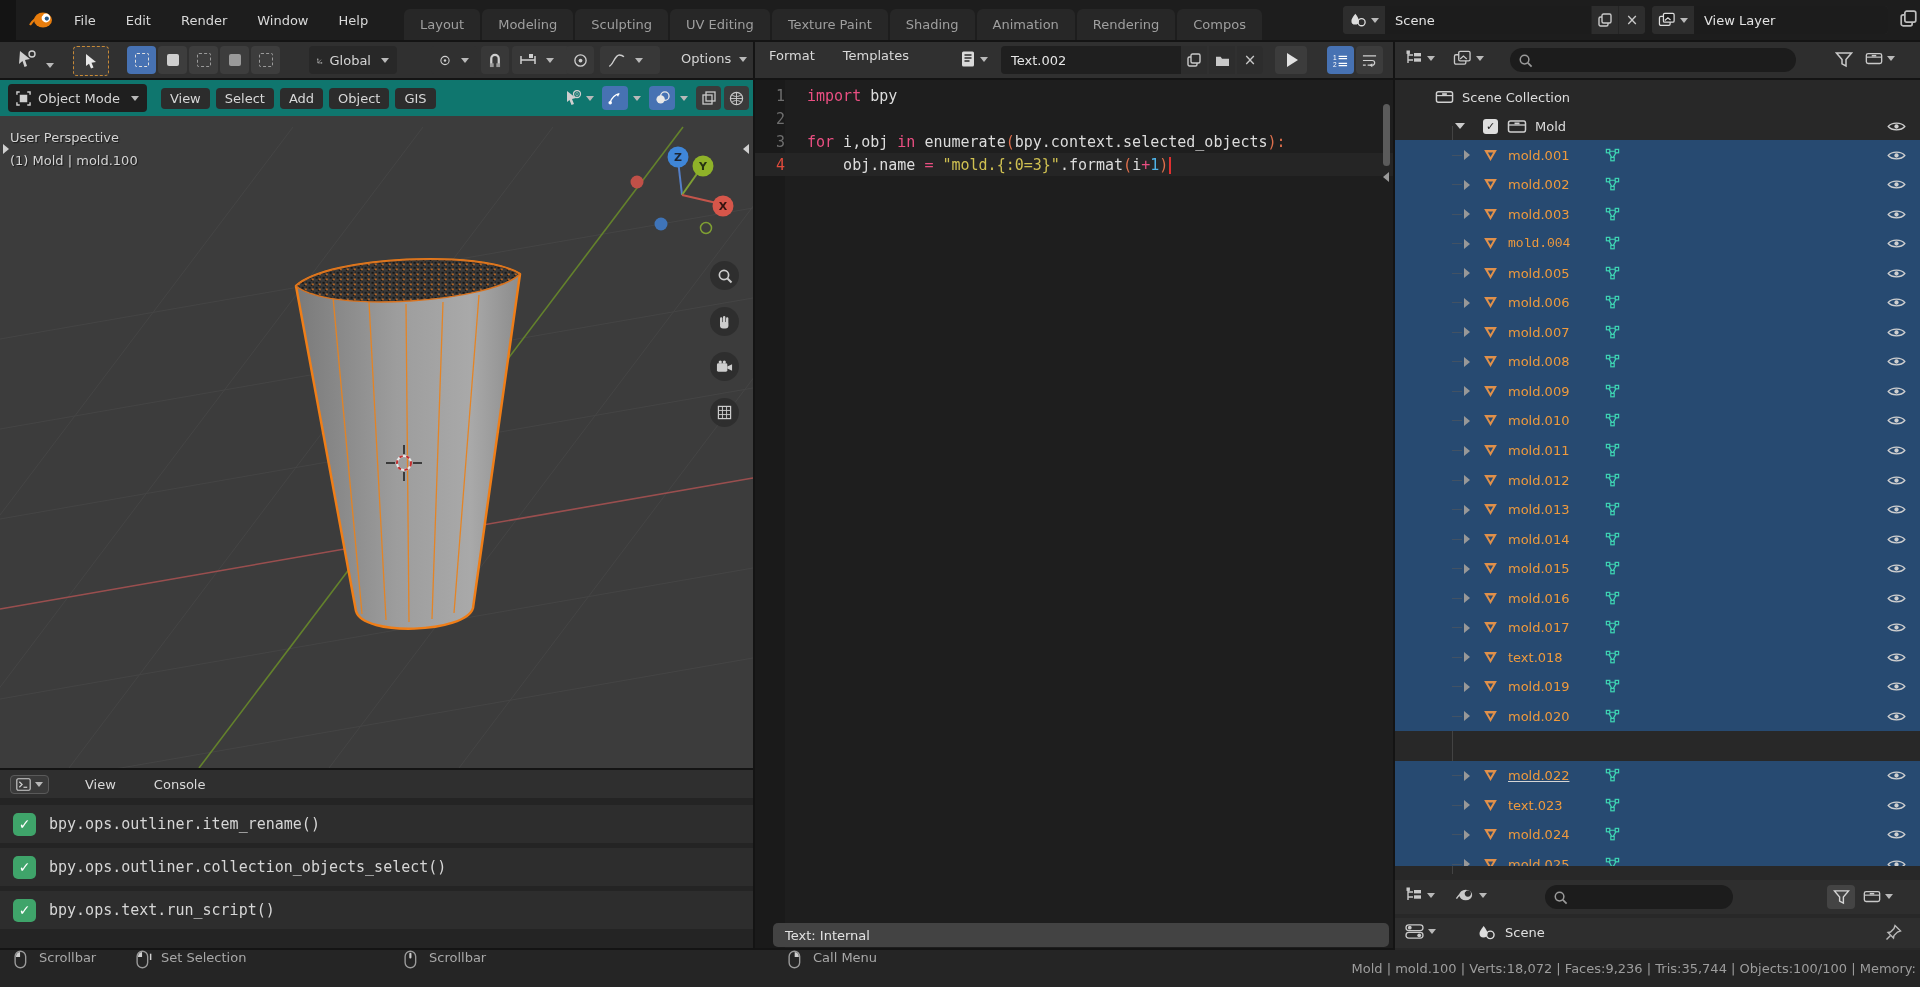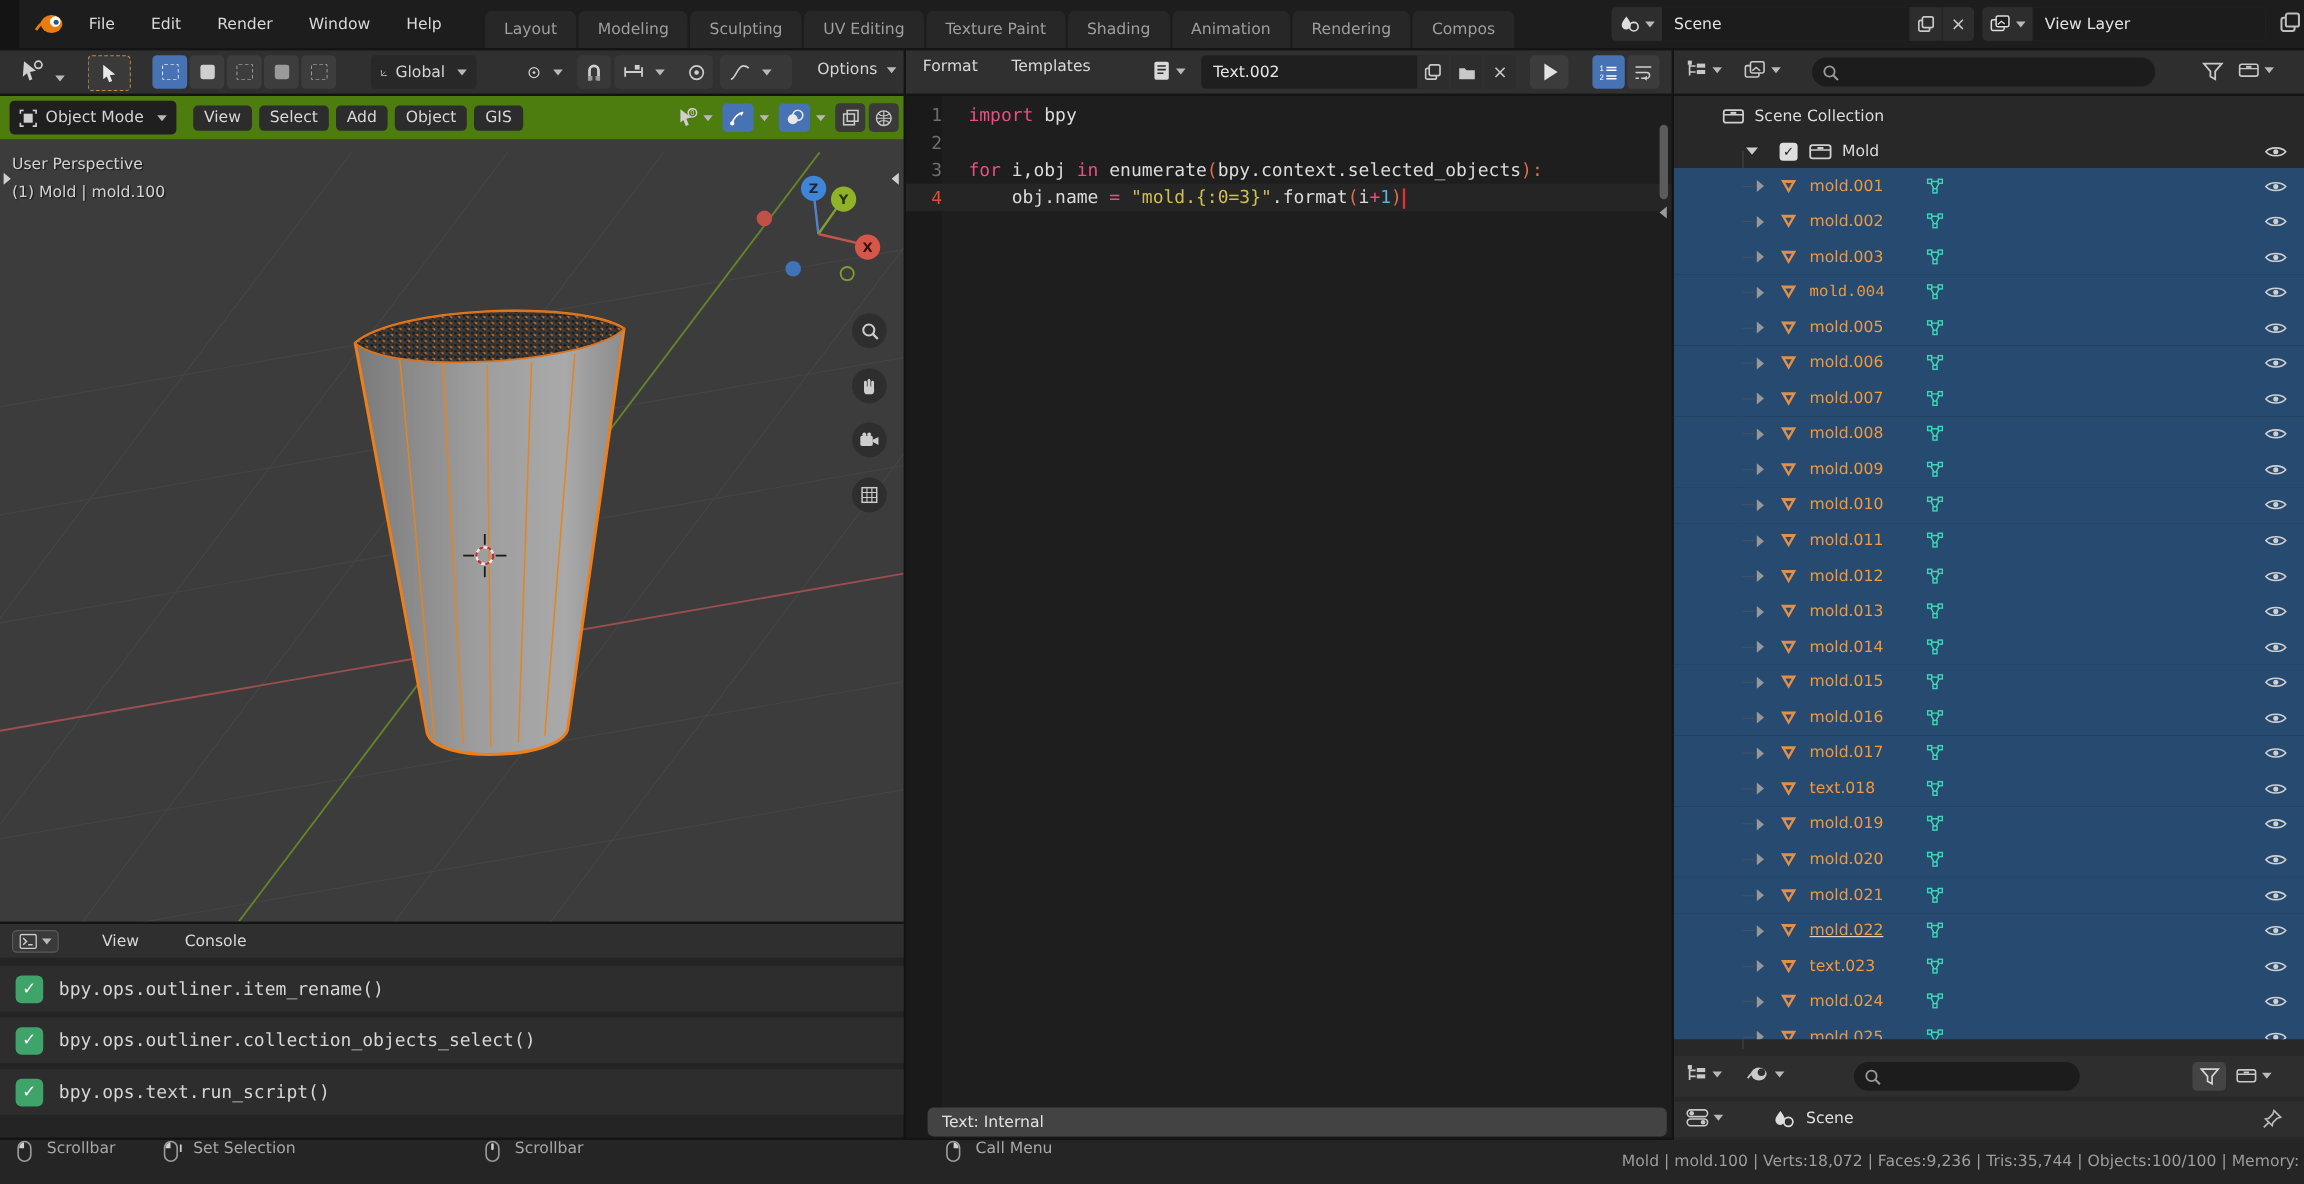--- a/index.html
+++ b/index.html
@@ -21,21 +21,21 @@
   .id-pill{display:flex;align-items:center;background:#2d2d2d;border-radius:4px;height:28px;overflow:hidden;}
   .id-pill .seg-ic{display:flex;align-items:center;padding:0 6px;height:100%;background:#2d2d2d;}
   .id-pill .seg-name{background:#1c1c1c;height:100%;display:flex;align-items:center;padding:0 10px;color:#e3e3e3;}
   .id-pill .seg-btn{display:flex;align-items:center;justify-content:center;width:26px;height:100%;background:#2d2d2d;border-left:1px solid #242424;}
 
   
   #toolbar{left:0;top:42px;width:753px;height:36px;background:#303030;}
   #texted-header{left:755px;top:42px;width:638px;height:36px;background:#303030;}
   #outliner-header{left:1395px;top:42px;width:525px;height:36px;background:#2e2e2e;}
   #viewport{left:0;top:80px;width:753px;height:688px;background:#3c3c3c;overflow:hidden;}
-  #vp-header{left:0;top:0;width:753px;height:36px;background:#4d7c0f;display:flex;align-items:center;z-index:5;}
+  #vp-header{left:0;top:0;width:753px;height:36px;background:#0f766e;display:flex;align-items:center;z-index:5;}
   #texteditor{left:755px;top:80px;width:638px;height:868px;background:#1e1e1e;overflow:hidden;}
   #outliner{left:1395px;top:80px;width:525px;height:968px;background:#282828;overflow:hidden;}
   #outliner2-header{left:1395px;top:880px;width:525px;height:34px;background:#2e2e2e;}
   #props-header{left:1395px;top:918px;width:525px;height:30px;background:#2e2e2e;}
   #console{left:0;top:770px;width:753px;height:178px;background:#242424;}
   #statusbar{left:0;top:950px;width:1920px;height:37px;background:#252525;color:#979797;}
 
   
   .tbtn{position:absolute;top:4px;height:28px;background:#3d3d3d;border-radius:4px;display:flex;align-items:center;justify-content:center;}
   .tbtn.blue{background:#4772b3;}
@@ -939,40 +939,20 @@
         <rect x="2.8" y="2.8" width="4" height="4" fill="#274a71"></rect>
         <rect x="13.2" y="2.8" width="4" height="4" fill="#274a71"></rect>
         <rect x="8" y="12.2" width="4" height="4" fill="#274a71"></rect>
       </g>
     </svg>
     <svg class="ic ic-eye" width="19" height="13" viewBox="0 0 24 16">
       <path d="M1.5 8 C6 2.5 18 2.5 22.5 8 C18 13.5 6 13.5 1.5 8 Z" fill="none" stroke="#cfcfcf" stroke-width="1.6"></path>
       <circle cx="12" cy="8" r="2.7" fill="#cfcfcf"></circle>
     </svg>
   </div>
-        <div class="ol-row sel" style="top: 591px;">
-    <span class="ol-stub"></span>
-    <span class="tri-r" style="margin-left:2px;"></span>
-    <svg class="ic" width="17" height="17" viewBox="0 0 20 20" style="margin-left:12px;">
-      <path fill-rule="evenodd" fill="#e0904a" d="M2.5 3.5 H17.5 L10 16.5 Z M6.9 6.4 H13.1 L10 11.8 Z"></path>
-    </svg>
-    <span class="ol-name">mold.021</span>
-    <svg class="ic" width="17" height="17" viewBox="0 0 20 20">
-      <g stroke="#3fd6b4" stroke-width="1.4" fill="none">
-        <path d="M5 5 L15 5 L10 14 Z"></path>
-        <rect x="2.8" y="2.8" width="4" height="4" fill="#274a71"></rect>
-        <rect x="13.2" y="2.8" width="4" height="4" fill="#274a71"></rect>
-        <rect x="8" y="12.2" width="4" height="4" fill="#274a71"></rect>
-      </g>
-    </svg>
-    <svg class="ic ic-eye" width="19" height="13" viewBox="0 0 24 16">
-      <path d="M1.5 8 C6 2.5 18 2.5 22.5 8 C18 13.5 6 13.5 1.5 8 Z" fill="none" stroke="#cfcfcf" stroke-width="1.6"></path>
-      <circle cx="12" cy="8" r="2.7" fill="#cfcfcf"></circle>
-    </svg>
-  </div>
         <div class="ol-row sel" style="top: 620.55px; text-decoration: underline;">
     <span class="ol-stub"></span>
     <span class="tri-r" style="margin-left:2px;"></span>
     <svg class="ic" width="17" height="17" viewBox="0 0 20 20" style="margin-left:12px;">
       <path fill-rule="evenodd" fill="#e0904a" d="M2.5 3.5 H17.5 L10 16.5 Z M6.9 6.4 H13.1 L10 11.8 Z"></path>
     </svg>
     <span class="ol-name">mold.022</span>
     <svg class="ic" width="17" height="17" viewBox="0 0 20 20">
       <g stroke="#3fd6b4" stroke-width="1.4" fill="none">
         <path d="M5 5 L15 5 L10 14 Z"></path>

